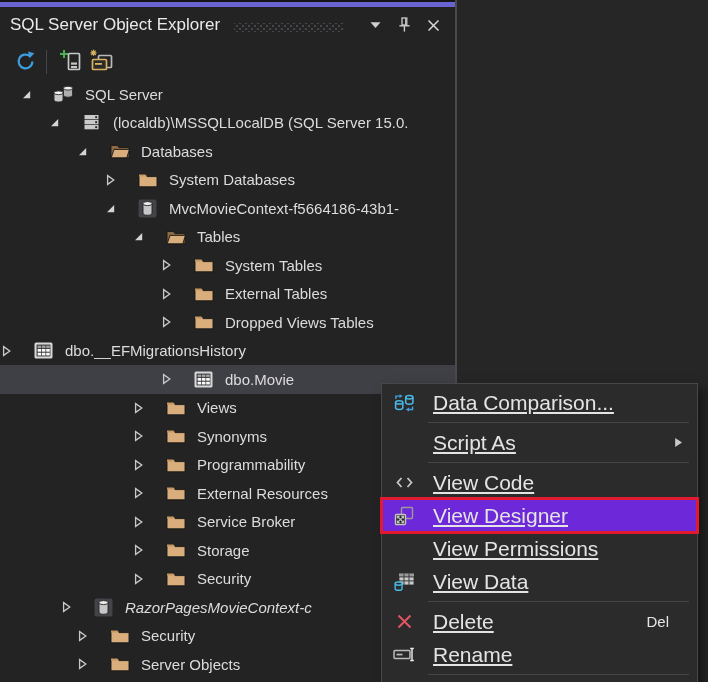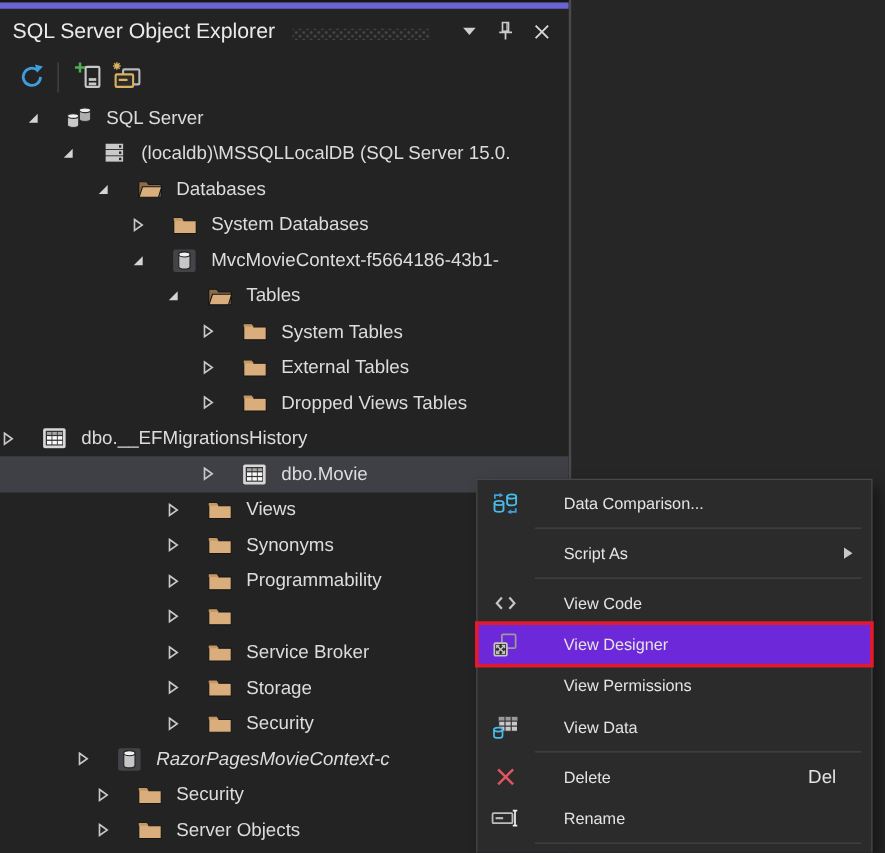--- a/index.html
+++ b/index.html
@@ -38,21 +38,21 @@
   .node-icon{margin-left:19px;width:23px;display:inline-flex;align-items:center;justify-content:center;flex:none;}
   .tree-label{margin-left:10px;font-size:15px;color:#DCDCDC;}
   .context-menu{
     position:absolute;left:381px;top:383px;width:317px;height:312px;z-index:10;
     background:var(--menu-bg);border:1px solid #47474B;padding-top:2px;
     box-shadow:6px 6px 12px rgba(0,0,0,.45);
   }
   .menu-item{height:33px;display:flex;align-items:center;}
   .menu-item.highlighted{background:#6d28d9;outline:3px solid var(--highlight);outline-offset:-1px;}
   .gutter{width:44px;display:flex;align-items:center;justify-content:center;flex:none;}
-  .menu-label{margin-left:25px;font-size:13px;color:#E4E4E4;white-space:nowrap;}
+  .menu-label{margin-left:7px;font-size:21px;color:#E4E4E4;white-space:nowrap;text-decoration:underline;}
   .shortcut{margin-left:auto;padding-right:28px;font-size:15px;color:#E4E4E4;}
   .submenu-arrow{margin-left:auto;padding-right:14px;display:flex;align-items:center;}
   .menu-separator{height:1px;background:#454549;margin:3px 8px 3px 46px;}
   svg{display:block;}
 </style>
 </head>
 <body>
 
 <div class="panel">
   <div class="top-strip"></div>
@@ -358,20 +358,21 @@
           <svg width="11" height="12" viewBox="0 0 11 12">
             <polygon points="2.6,1.6 8.8,6 2.6,10.4" fill="none" stroke="#C8C8C8" stroke-width="1.3"></polygon>
           </svg>
         </span>
         <span class="node-icon">
           <svg width="20" height="16" viewBox="0 0 20 16">
             <path d="M1 2.4 h6.4 l1.6 2.2 H19 V14.8 H1 Z" fill="#D9AE7C" stroke="#161616" stroke-width="0.9"></path>
             <path d="M1 2.4 h6.4 l1.6 2.2 H1 Z" fill="#C59763"></path>
           </svg>
         </span>
+        <span class="tree-label">External Resources</span>
       </div>
       <div class="tree-row" style="padding-left: 132px;">
         <span class="twisty">
           <svg width="11" height="12" viewBox="0 0 11 12">
             <polygon points="2.6,1.6 8.8,6 2.6,10.4" fill="none" stroke="#C8C8C8" stroke-width="1.3"></polygon>
           </svg>
         </span>
         <span class="node-icon">
           <svg width="20" height="16" viewBox="0 0 20 16">
             <path d="M1 2.4 h6.4 l1.6 2.2 H19 V14.8 H1 Z" fill="#D9AE7C" stroke="#161616" stroke-width="0.9"></path>

